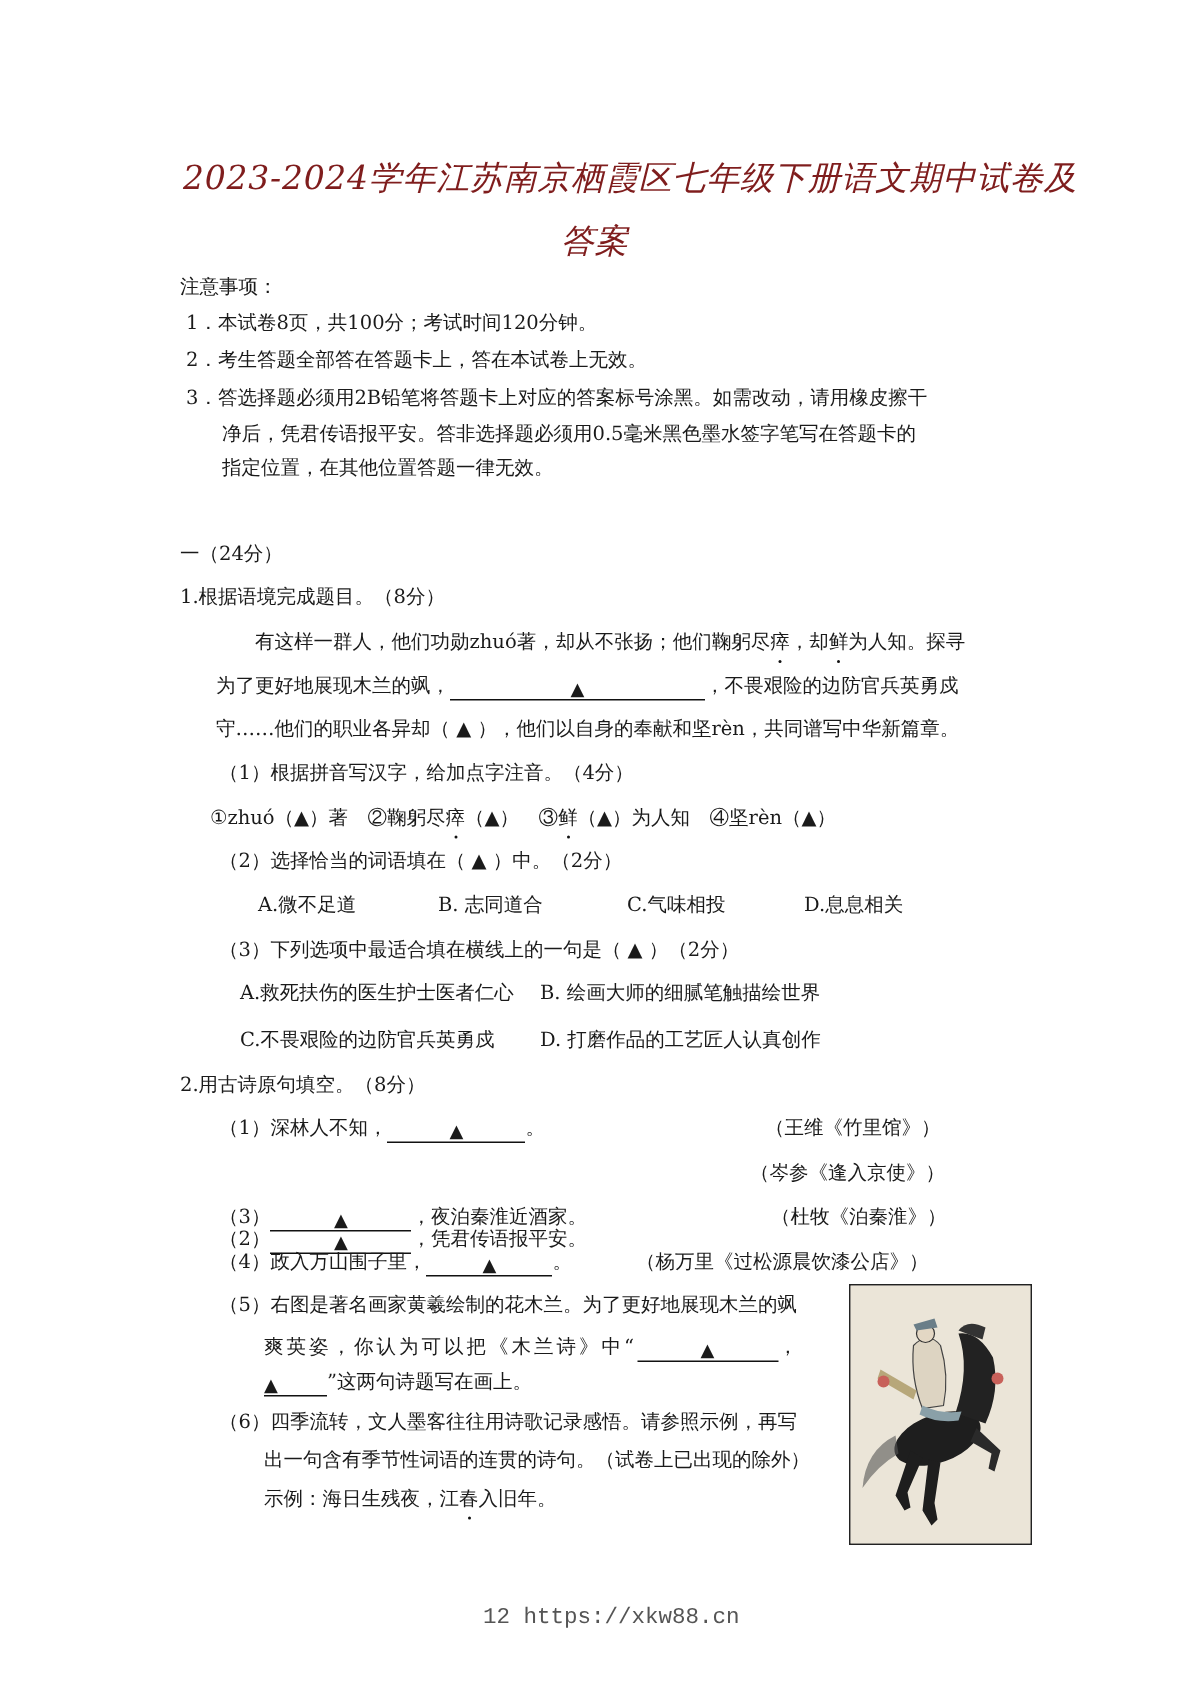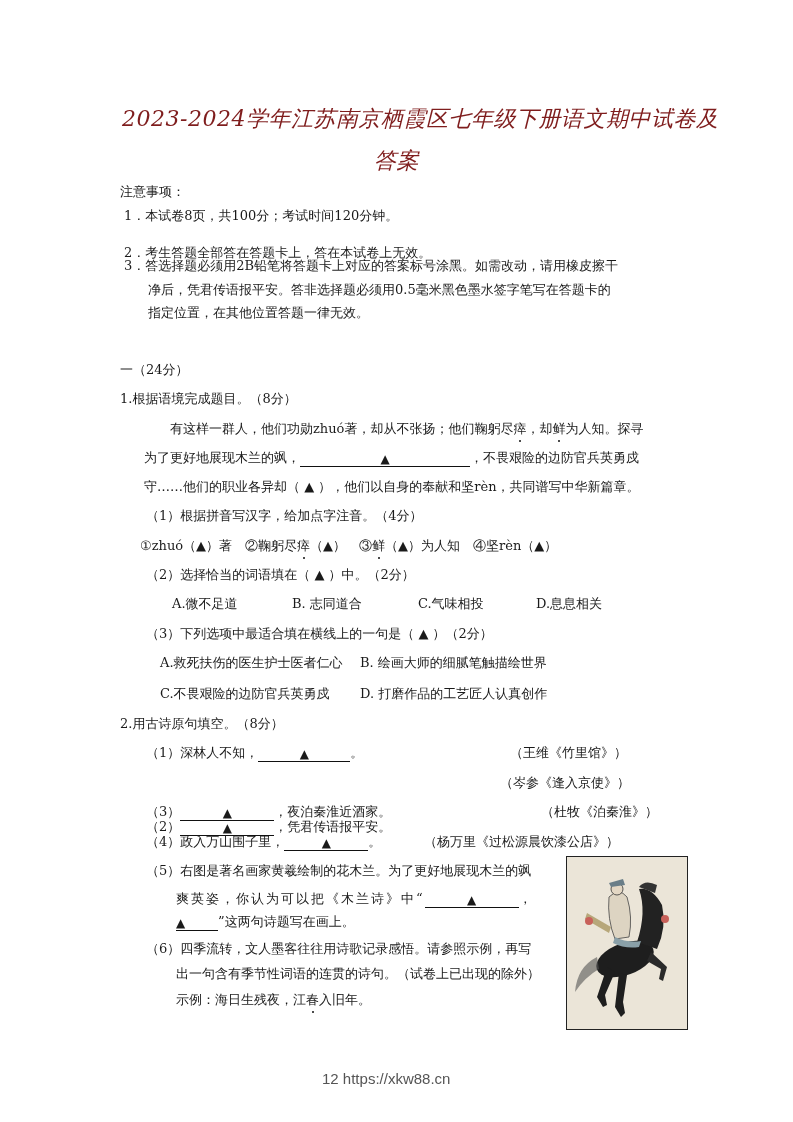--- a/index.html
+++ b/index.html
@@ -8,32 +8,32 @@
   .abs { position: absolute; white-space: nowrap; }
   .title { font-size: 22px; letter-spacing: 0.5px; color: #7f1d1d; font-style: italic; }
   .t13 { font-size: 13px; line-height: 18px; }
   .ul { display: inline-block; border-bottom: 1.5px solid #111; text-align: center; height: 16px; vertical-align: bottom; }
   .tri { font-size: 12px; }
   .dot { position: relative; display: inline-block; }
   .dot::after { content: ""; position: absolute; left: 50%; bottom: -4px; width: 2px; height: 2px;
                 margin-left: -1px; background: #111; border-radius: 50%; }
   .painting { position: absolute; left: 566px; top: 856px; width: 120px; height: 172px;
               border: 1.5px solid #222; background: #ece7dc; overflow: hidden; }
-  .footer { font-family: Liberation Sans, sans-serif; font-size: 15px; color: #555; }
+  .footer { font-family: Liberation Mono, monospace; font-size: 15px; color: #555; }
 </style>
 </head>
 <body>
 
 <div class="abs title" style="left:122px; top:104px;">2023-2024学年江苏南京栖霞区七年级下册语文期中试卷及</div>
 <div class="abs title" style="left:374px; top:146px;">答案</div>
 
 <div>
   <div class="abs t13" style="left:120px; top:183px;">注意事项：</div>
   <div class="abs t13" style="left:124px; top:207px;">1．本试卷8页，共100分；考试时间120分钟。</div>
-  <div class="abs t13" style="left:124px; top:232px;margin-top:12px;">2．考生答题全部答在答题卡上，答在本试卷上无效。</div>
+  <div class="abs t13" style="left:124px; top:232px;">2．考生答题全部答在答题卡上，答在本试卷上无效。</div>
   <div class="abs t13" style="left:124px; top:257px;">3．答选择题必须用2B铅笔将答题卡上对应的答案标号涂黑。如需改动，请用橡皮擦干</div>
   <div class="abs t13" style="left:148px; top:281px;">净后，凭君传语报平安。答非选择题必须用0.5毫米黑色墨水签字笔写在答题卡的</div>
   <div class="abs t13" style="left:148px; top:304px;">指定位置，在其他位置答题一律无效。</div>
 </div>
 
 <div class="abs t13" style="left:120px; top:361px;">一（24分）</div>
 <div class="abs t13" style="left:120px; top:390px;">1.根据语境完成题目。（8分）</div>
 
 <div class="abs t13" style="left:170px; top:420px;">
   <span>有这样一群人，他们功勋zhuó著，却从不张扬；他们鞠躬尽</span><span class="dot">瘁</span><span>，却</span><span class="dot">鲜</span><span>为人知。探寻</span>
@@ -68,21 +68,21 @@
 <div class="abs t13" style="left:510px; top:744px;">（王维《竹里馆》）</div>
 
 <div class="abs t13" style="left:146px; top:774px;margin-top:44px;">
   <span>（2）</span><span class="ul tri" style="width:94px;">▲</span><span>，凭君传语报平安。</span>
 </div>
 <div class="abs t13" style="left:500px; top:774px;">（岑参《逢入京使》）</div>
 
 <div class="abs t13" style="left:146px; top:803px;">
   <span>（3）</span><span class="ul tri" style="width:94px;">▲</span><span>，夜泊秦淮近酒家。</span>
 </div>
-<div class="abs t13" style="left:514px; top:803px;margin-left:27px;">（杜牧《泊秦淮》）</div>
+<div class="abs t13" style="left:514px; top:803px;">（杜牧《泊秦淮》）</div>
 
 <div class="abs t13" style="left:146px; top:833px;">
   <span>（4）政入万山围子里，</span><span class="ul tri" style="width:84px;">▲</span><span>。</span>
 </div>
 <div class="abs t13" style="left:424px; top:833px;">（杨万里《过松源晨饮漆公店》）</div>
 
 <div class="abs t13" style="left:146px; top:862px;">（5）右图是著名画家黄羲绘制的花木兰。为了更好地展现木兰的飒</div>
 <div class="abs t13" style="left:176px; top:890px; letter-spacing:2px;">
   <span>爽英姿，你认为可以把《木兰诗》中“</span><span class="ul tri" style="width:94px; letter-spacing:0;">▲</span><span>，</span>
 </div>

